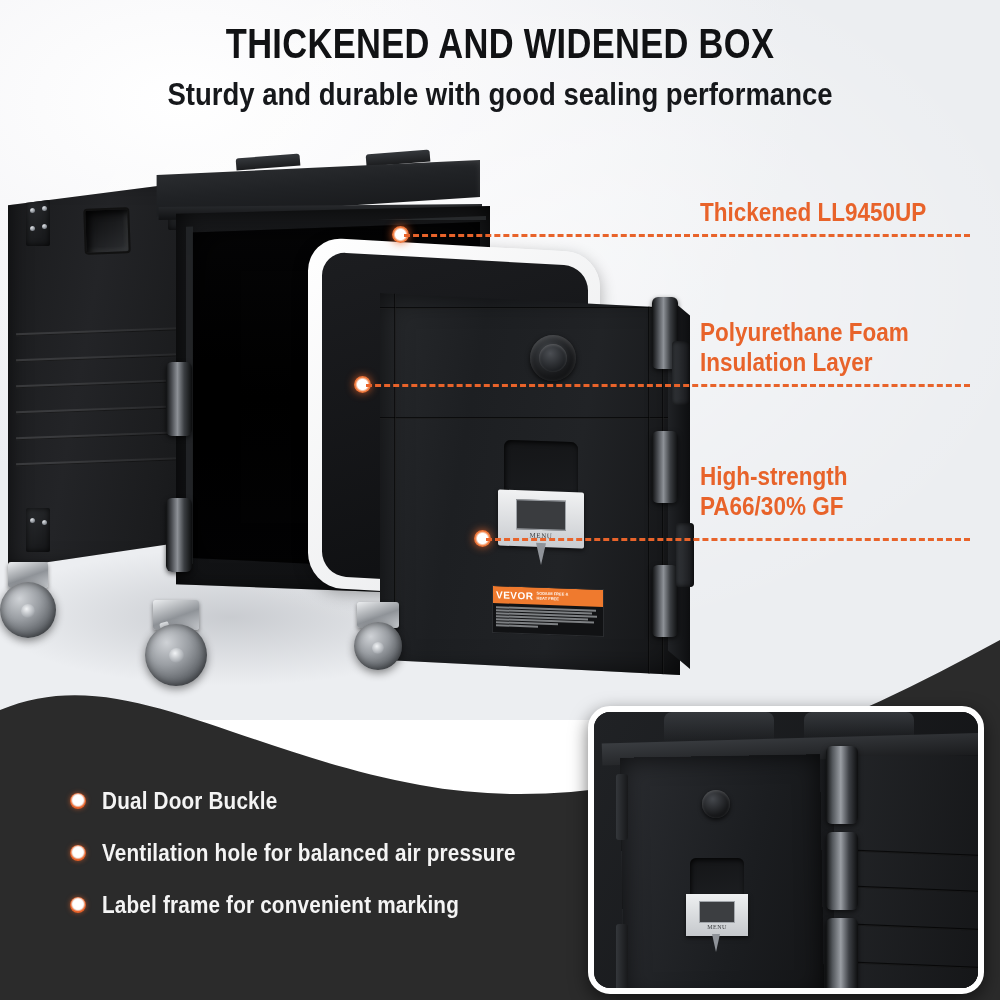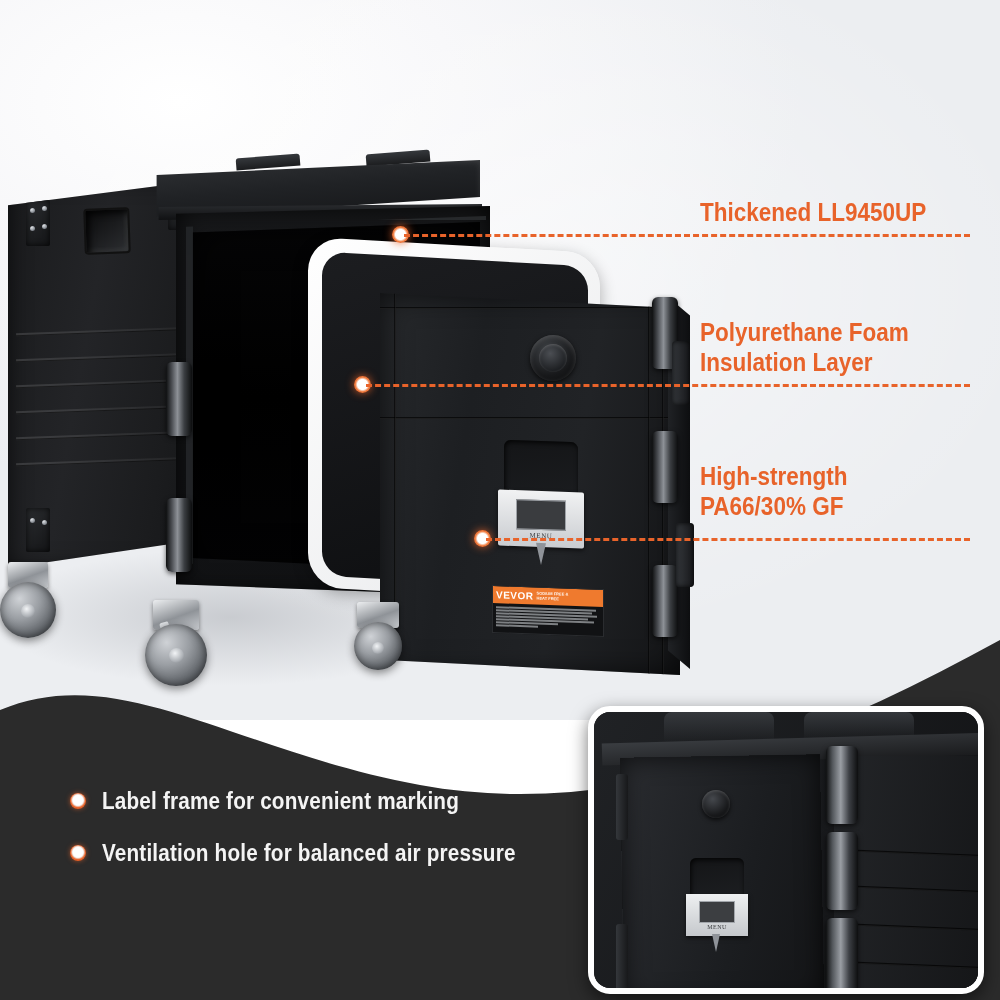--- a/index.html
+++ b/index.html
@@ -341,20 +341,24 @@
 </style>
 </head>
 <body>
 
 <div class="stage">
 
   <div class="bg-light"></div>
   <div class="bg-vignette"></div>
   <div class="floor-shadow"></div>
 
+  <div class="header">
+    <div class="title">THICKENED AND WIDENED BOX</div>
+    <div class="subtitle">Sturdy and durable with good sealing performance</div>
+  </div>
 
   <div class="product">
 
     <div class="box-side">
       <div class="side-handle"></div>
       <div class="rib" style="top:152px"></div>
       <div class="rib" style="top:178px"></div>
       <div class="rib" style="top:204px"></div>
       <div class="rib" style="top:230px"></div>
       <div class="rib" style="top:256px"></div>
@@ -464,25 +468,29 @@
   <div class="callout-dot" style="left:474px;top:530px;"></div>
   <div class="callout-line" style="left:486px;top:538px;width:484px;"></div>
   <div class="callout-text" style="left:700px;top:462px;">High-strength</div>
   <div class="callout-text" style="left:700px;top:492px;">PA66/30% GF</div>
 
   <div class="dark-panel"></div>
 
   <div class="bullets">
     <div class="bullet">
       <span class="bullet-dot"></span>
-      <span class="bullet-text">Label frame for convenient marking</span>
+      <span class="bullet-text">Dual Door Buckle</span>
     </div>
     <div class="bullet">
       <span class="bullet-dot"></span>
       <span class="bullet-text">Ventilation hole for balanced air pressure</span>
+    </div>
+    <div class="bullet">
+      <span class="bullet-dot"></span>
+      <span class="bullet-text">Label frame for convenient marking</span>
     </div>
   </div>
 
   <div class="inset">
     <div class="inset-scene">
       <div class="i-handle" style="left:70px;top:0;width:110px;height:30px;"></div>
       <div class="i-handle" style="left:210px;top:0;width:110px;height:28px;"></div>
       <div class="i-toprail"></div>
 
       <div class="i-doorface"></div>

